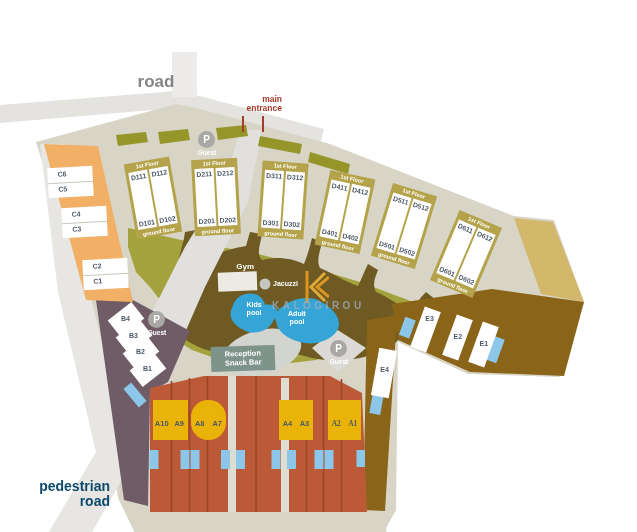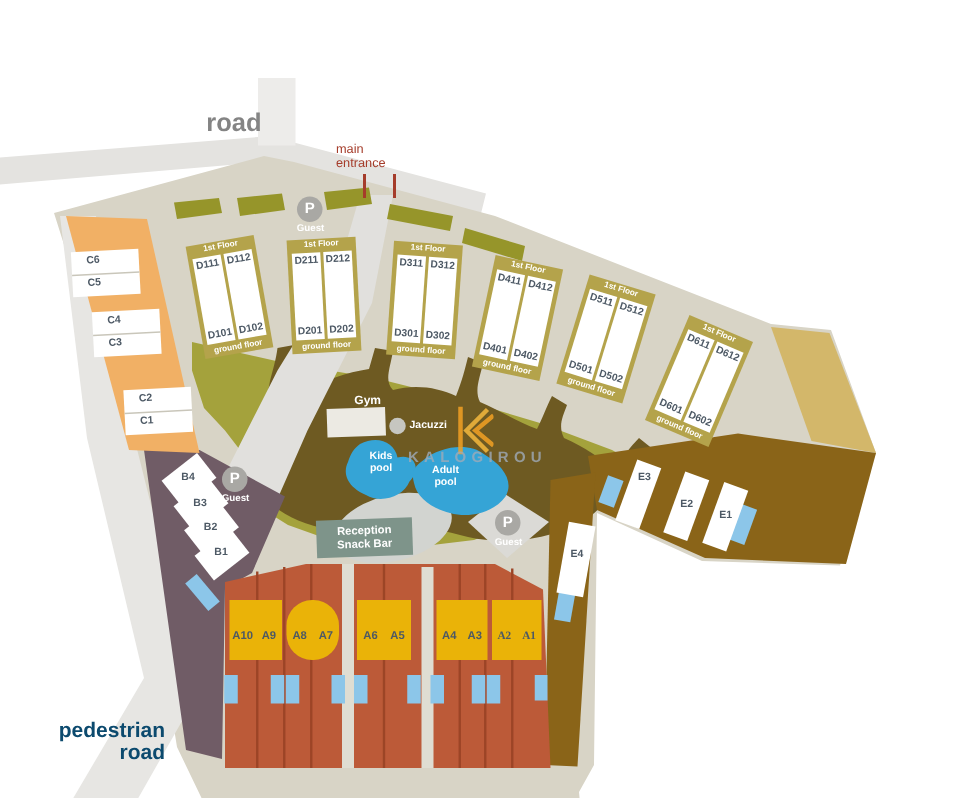--- a/index.html
+++ b/index.html
@@ -112,21 +112,21 @@
       <rect x="130" y="351" width="10" height="24" transform="rotate(-40 135 363)"></rect>
     </g>
   </svg>
 
   <div class="abs" style="left:128px;top:40px;width:56px;text-align:center;font-size:17px;font-weight:bold;color:#848484;">road</div>
   <div class="abs" style="left:20px;top:447px;width:90px;text-align:right;font-size:14px;font-weight:bold;color:#0c4a6e;line-height:15px;">
     <div>pedestrian</div>
     <div>road</div>
   </div>
 
-  <div class="abs" style="left:224px;top:63px;width:58px;text-align:left;font-size:8.5px;font-weight:normal;color:#a53c2a;line-height:9px;">
+  <div class="abs" style="left:224px;top:63px;width:58px;text-align:right;font-size:8.5px;font-weight:bold;color:#a53c2a;line-height:9px;">
     <div>main</div>
     <div>entrance</div>
   </div>
   <div class="abs" style="left:242px;top:84px;width:1.5px;height:16px;background:#a53c2a;"></div>
   <div class="abs" style="left:262px;top:84px;width:1.5px;height:16px;background:#a53c2a;"></div>
 
   <div class="pcircle" style="left:198px;top:99px;">P</div>
   <div class="pguest" style="left:187px;top:117px;">Guest</div>
   <div class="pcircle" style="left:148px;top:279px;">P</div>
   <div class="pguest" style="left:137px;top:297px;">Guest</div>
@@ -253,25 +253,21 @@
     </div>
 
   <div class="arect" style="left:153px;width:35px;">
     <span>A10</span>
     <span class="r">A9</span>
   </div>
   <div class="arect" style="left:191px;width:35px;border-radius:17px;">
     <span>A8</span>
     <span class="r">A7</span>
   </div>
-  <div class="arect" style="left:238px;width:36px;">
-    <span>A6</span>
-    <span class="r">A5</span>
-  </div>
-  <div class="arect" style="left:291px;width:34px;">
+  <div class="arect" style="left:279px;width:34px;">
     <span>A4</span>
     <span class="r">A3</span>
   </div>
   <div class="arect" style="left:328px;width:33px;font-family:Liberation Serif, serif;">
     <span>A2</span>
     <span class="r">A1</span>
   </div>
 
   <div class="erect" style="left:417px;top:276px;transform:rotate(20deg);">
     <span style="transform:rotate(-20deg);top:6px;">E3</span>

